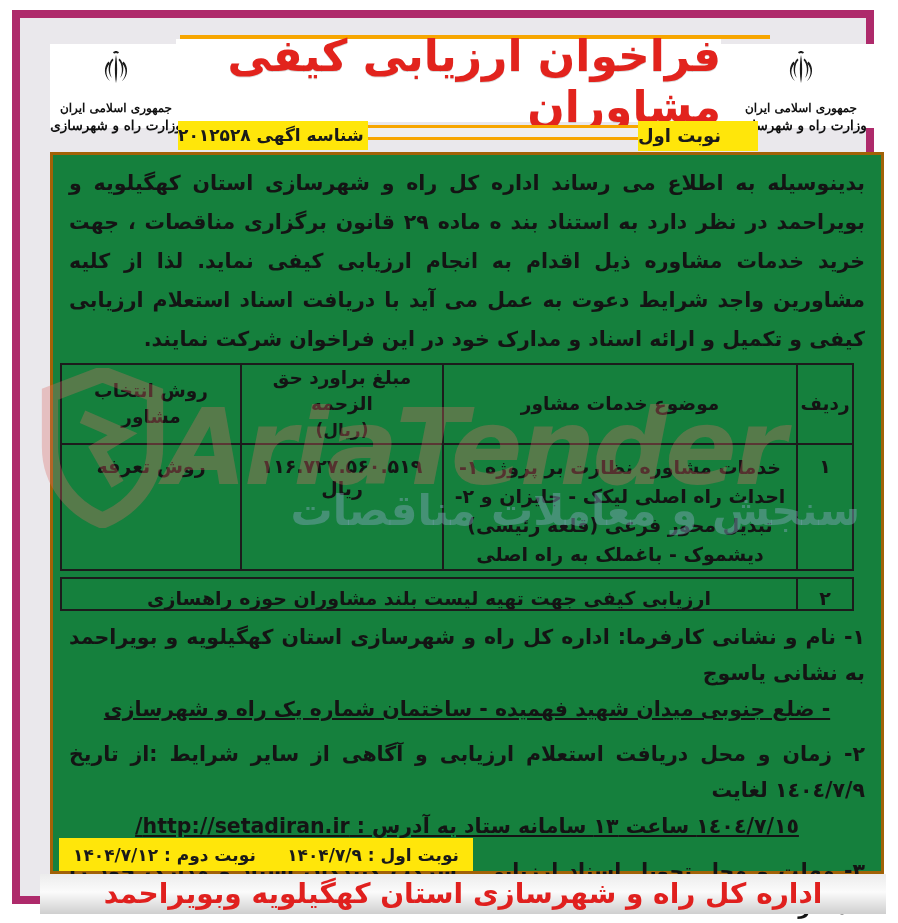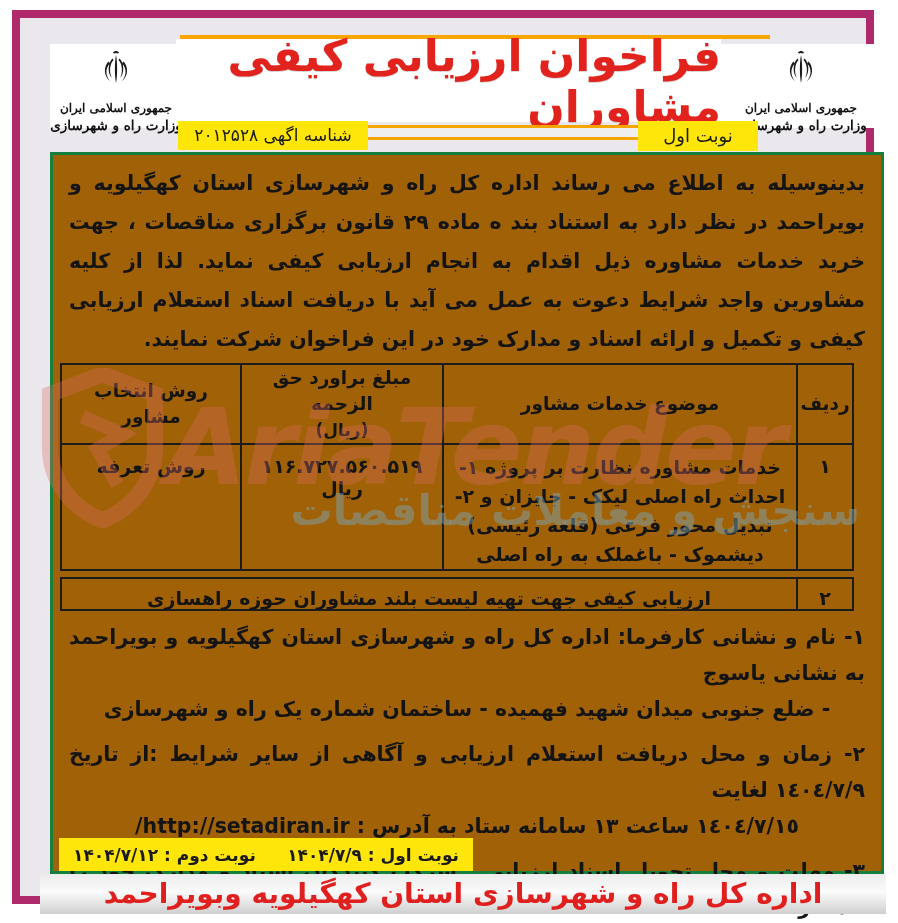--- a/index.html
+++ b/index.html
@@ -17,47 +17,47 @@
   .emblem { display:block; margin:2px auto 0 auto; }
   .gov-line1 { font-family:"DejaVu Serif", serif; font-size:12px; font-weight:700; color:#111; margin-top:11px; }
   .gov-line2 { font-family:"DejaVu Serif", serif; font-size:13.5px; font-weight:700; color:#111; margin-top:2px; }
 
   .title-topline { position:absolute; left:160px; top:17px; width:590px; height:4px; background:#f7a600; z-index:1; }
   .title-box { position:absolute; left:156px; top:21px; width:545px; height:83px; background:#fff;
                display:flex; align-items:center; justify-content:center; z-index:2; }
   .main-title { color:#e2231d; font-size:44px; font-weight:800; letter-spacing:-1px;
                 text-shadow:0 1px 0 rgba(0,0,0,0.15); }
 
-  .yellow-label { position:absolute; background:#ffe60a; font-weight:400; color:#1a1a1a;
-                  text-align:center; z-index:3; }
+  .yellow-label { position:absolute; background:#ffe60a; font-weight:700; color:#1a1a1a;
+                  text-align:left; z-index:3; }
   .id-label    { left:158px; top:103px; width:190px; height:29px; font-size:17px; line-height:29px; }
   .nobat-label { left:618px; top:103px; width:120px; height:30px; font-size:18px; line-height:30px; }
   .label-divider { position:absolute; left:348px; top:107px; width:270px; height:15px;
                    border-top:3px solid #f7a600; border-bottom:3px solid #f7a600; background:#f0eff0; z-index:2; }
 
   
   .content-box { position:absolute; left:30px; top:134px; width:834px; height:722px;
-                 background:#a16207; border:3px solid #15803d; z-index:2; }
+                 background:#15803d; border:3px solid #a16207; z-index:2; }
   .intro { padding:9px 16px 0 16px; font-size:20.5px; font-weight:700; color:#141414;
            line-height:39px; text-align:justify; }
 
   table { border-collapse:collapse; direction:rtl; }
   .tbl { margin:4px 27px 0 0; width:792px; table-layout:fixed; }
   .tbl th, .tbl td { border:2px solid #1c1c1c; font-weight:700; color:#141414; text-align:center; }
   .tbl th { font-size:18.5px; line-height:26px; height:60px; }
   .tbl td { font-size:19px; vertical-align:top; padding-top:10px; }
   .row1 td { height:100px; }
   .subject-cell { line-height:29px; padding:8px 8px 0 8px !important; }
   .tbl2 { margin-top:6px; }
   .tbl2 td { height:28px; padding-top:8px; }
   .hdr-sub { font-size:17px; display:block; }
 
   .notes { padding:8px 16px 0 16px; font-size:20.5px; font-weight:700; color:#141414; }
   .note-line { line-height:36px; text-align:justify; }
-  .note-line.center { text-align:center; }
+  .note-line.center { text-align:center;text-decoration:underline; }
   .note-gap { height:9px; }
 
   .dates-bar { position:absolute; left:6px; bottom:0px; width:414px; height:33px; background:#ffe60a;
                display:flex; justify-content:space-between; align-items:center; padding:0 14px;
                font-size:17px; font-weight:700; color:#1a1a1a; z-index:4; }
 
   .footer-band { position:absolute; left:20px; top:856px; width:846px; height:40px;
                  background:linear-gradient(180deg,#ececec 0%,#fbfbfb 45%,#cfcfcf 100%);
                  text-align:center; z-index:2; }
   .footer-text { color:#e0201e; font-size:28px; font-weight:800; line-height:40px; }

